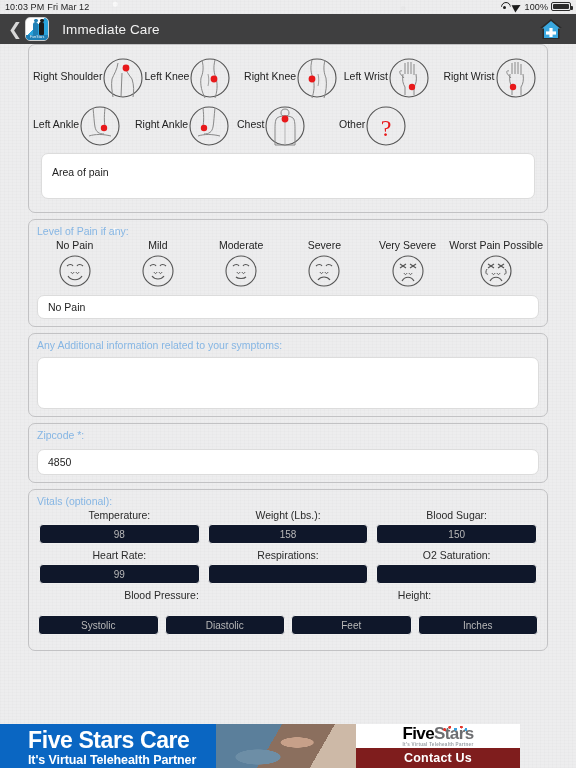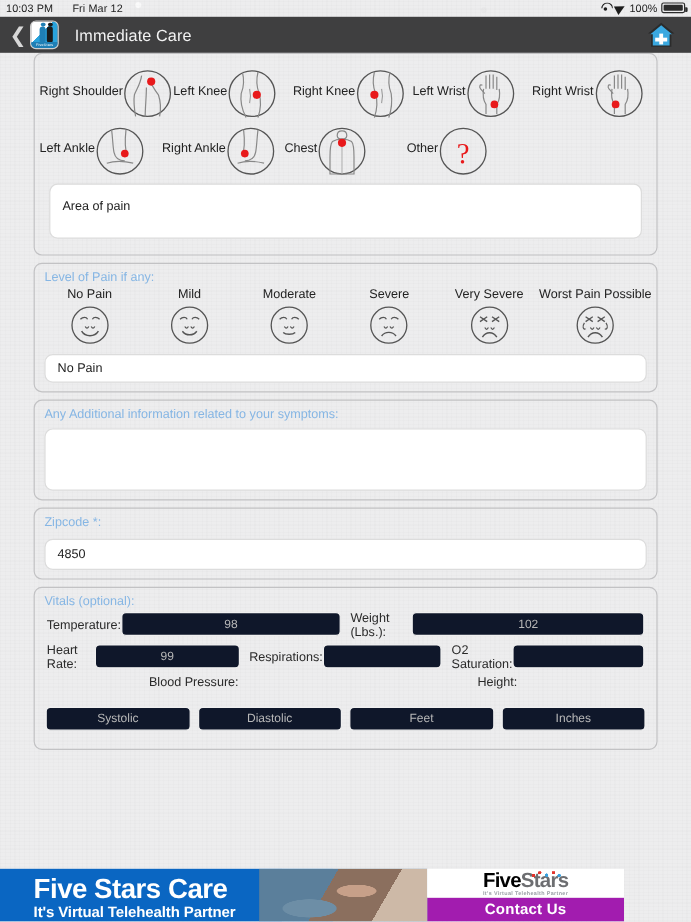--- a/index.html
+++ b/index.html
@@ -24,21 +24,21 @@
   }
 
   
   #statusbar {
     height: 14px; width: 576px;
     display: flex; align-items: center;
     font-size: 9px; color: #1c1c1c;
     padding: 0 5px;
     letter-spacing: .1px;
   }
-  #statusbar .sb-left { display: flex; gap: 16px; align-items: flex-start; }
+  #statusbar .sb-left { display: flex; gap: 3px; align-items: flex-start; }
   #statusbar .sb-right { margin-left: auto; display: flex; gap: 3px; align-items: flex-start; }
   .wifi-ico { display:inline-block; width:10px; height:8px; position:relative; }
   .wifi-ico::before{
     content:""; position:absolute; left:1px; top:0; width:8px; height:8px;
     border:1.6px solid #1c1c1c; border-radius:50%;
     clip-path: polygon(0 0,100% 0,100% 48%,0 48%);
   }
   .wifi-ico::after{
     content:""; position:absolute; left:3.6px; top:4.4px; width:3px; height:3px;
     background:#1c1c1c; border-radius:50%;
@@ -152,21 +152,21 @@
 
   
   .pain-row { display:flex; padding: 0 4px; }
   .pain-cell { flex:1 1 0; display:flex; flex-direction:column; align-items:center; }
   .pain-cell .pl { font-size:10.5px; color:#222; white-space:nowrap; margin-bottom:2px;}
   .face { width:36px; height:36px; }
 
   
   #vitals-card { padding-bottom: 10px; }
   .v-row { display:flex; padding: 0 6px; }
-  .v-col { flex:1 1 0; display:flex; align-items:center; padding:0 4px;}
+  .v-col { flex:1 1 0; display:flex; flex-direction:column; align-items:center; padding:0 4px;}
   .v-col .vl { font-size:10.5px; color:#2a2a2a; margin-bottom:3px; }
   .v-field {
     width:100%; height:20px;
     background:#0f172a;
     border:1px solid #f0f0f0;
     border-radius:4px;
     display:flex; align-items:center; justify-content:center;
     font-size:10px; color:#b8b8b8;
     margin-bottom:5px;
   }
@@ -212,21 +212,21 @@
   #ad-logo .spark {
     position:absolute; left:50%; margin-left:4px; top:2px; width:26px; height:6px;
     background:
       radial-gradient(circle at 10% 60%, #e2342c 0 1.3px, transparent 1.6px),
       radial-gradient(circle at 30% 20%, #e2342c 0 1.3px, transparent 1.6px),
       radial-gradient(circle at 52% 55%, #3aa0dd 0 1.3px, transparent 1.6px),
       radial-gradient(circle at 74% 18%, #e2342c 0 1.3px, transparent 1.6px),
       radial-gradient(circle at 92% 60%, #3aa0dd 0 1.3px, transparent 1.6px);
   }
   #ad-contact {
-    flex:1; background:#a21caf;
+    flex:1; background:#7f1d1d;
     display:flex; align-items:center; justify-content:center;
     color:#fff; font-weight:bold; font-size:12.5px; letter-spacing:.2px;
   }
 </style>
 </head>
 <body class="paper">
 
 <div id="statusbar" class="paper">
   <div class="sb-left">
     <span>10:03 PM</span>
@@ -516,21 +516,25 @@
   <div class="card" id="vitals-card">
     <div class="card-label">Vitals (optional):</div>
 
     <div class="v-row">
       <div class="v-col">
         <span class="vl">Temperature:</span>
         <span class="v-field">98</span>
       </div>
       <div class="v-col">
         <span class="vl">Weight (Lbs.):</span>
-        <span class="v-field">102</span>
+        <span class="v-field">158</span>
+      </div>
+      <div class="v-col">
+        <span class="vl">Blood Sugar:</span>
+        <span class="v-field">150</span>
       </div>
     </div>
 
     <div class="v-row">
       <div class="v-col">
         <span class="vl">Heart Rate:</span>
         <span class="v-field">99</span>
       </div>
       <div class="v-col">
         <span class="vl">Respirations:</span>

